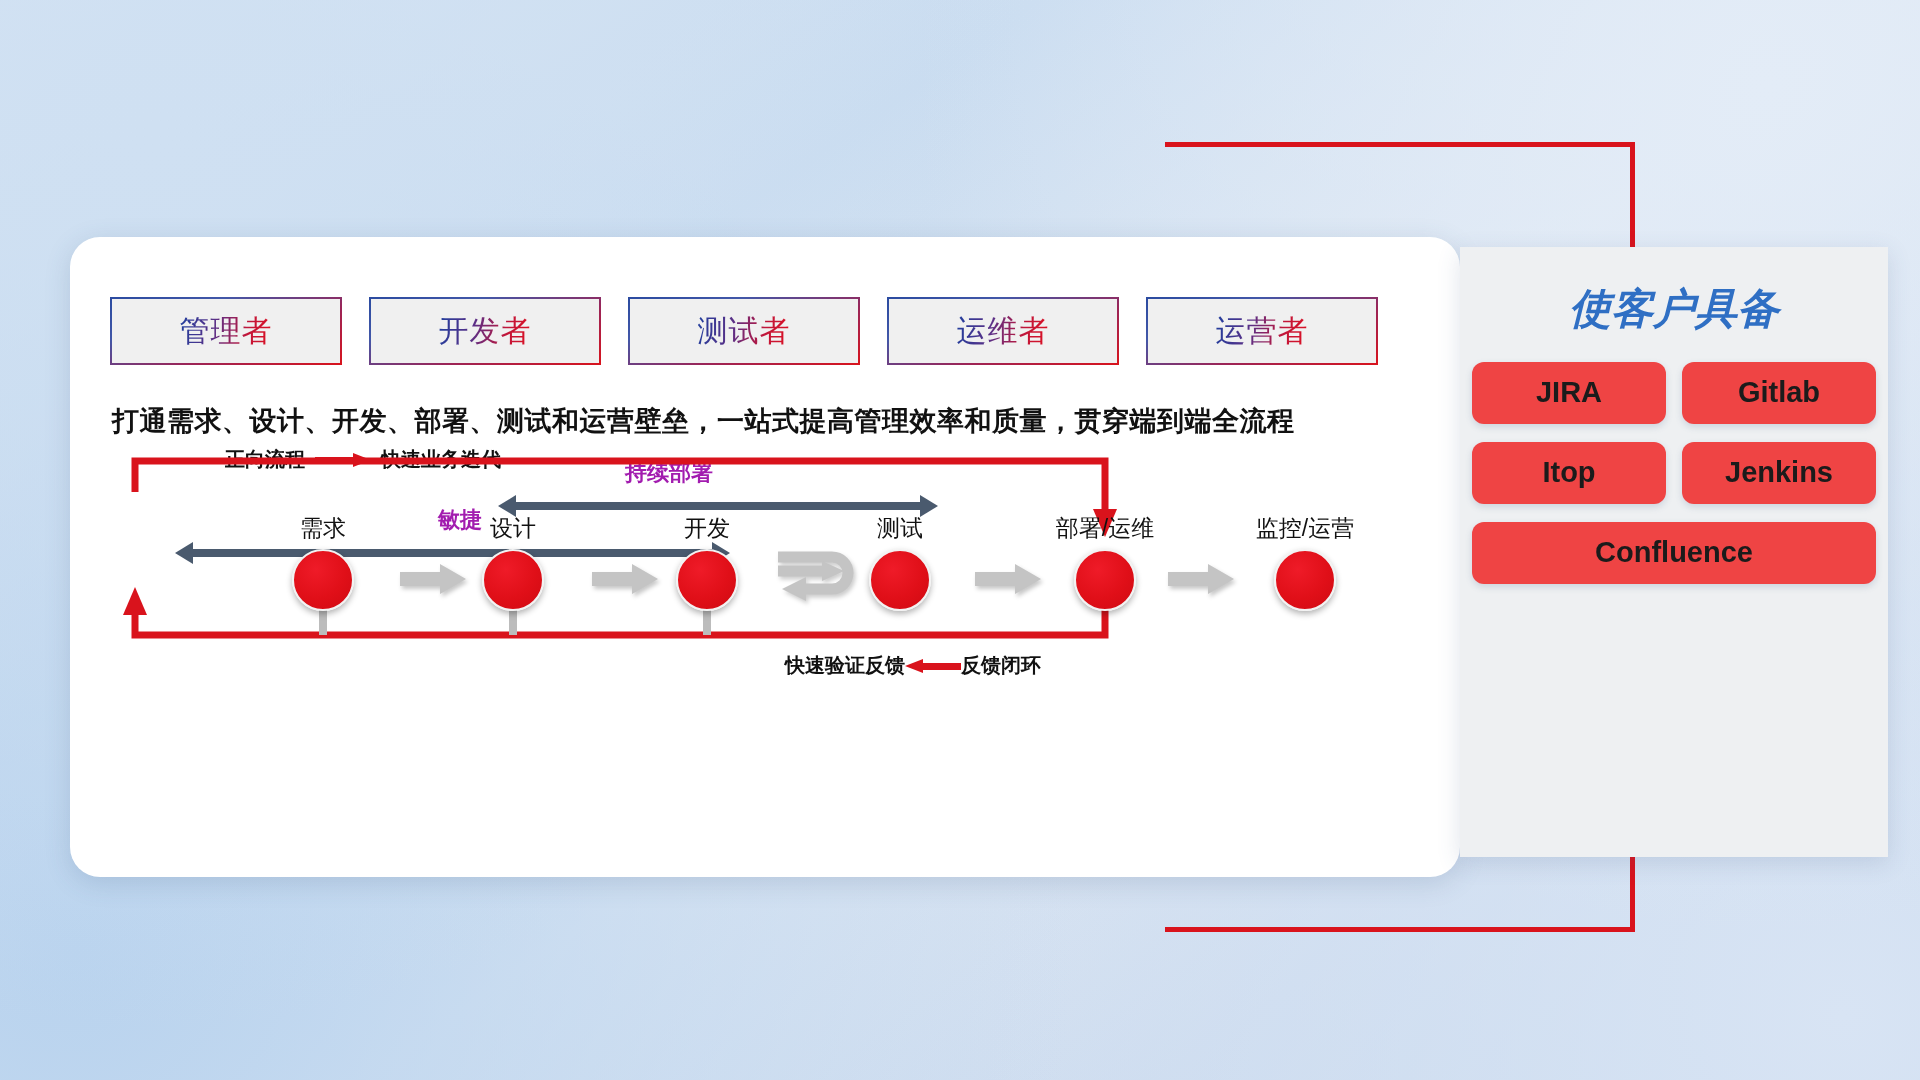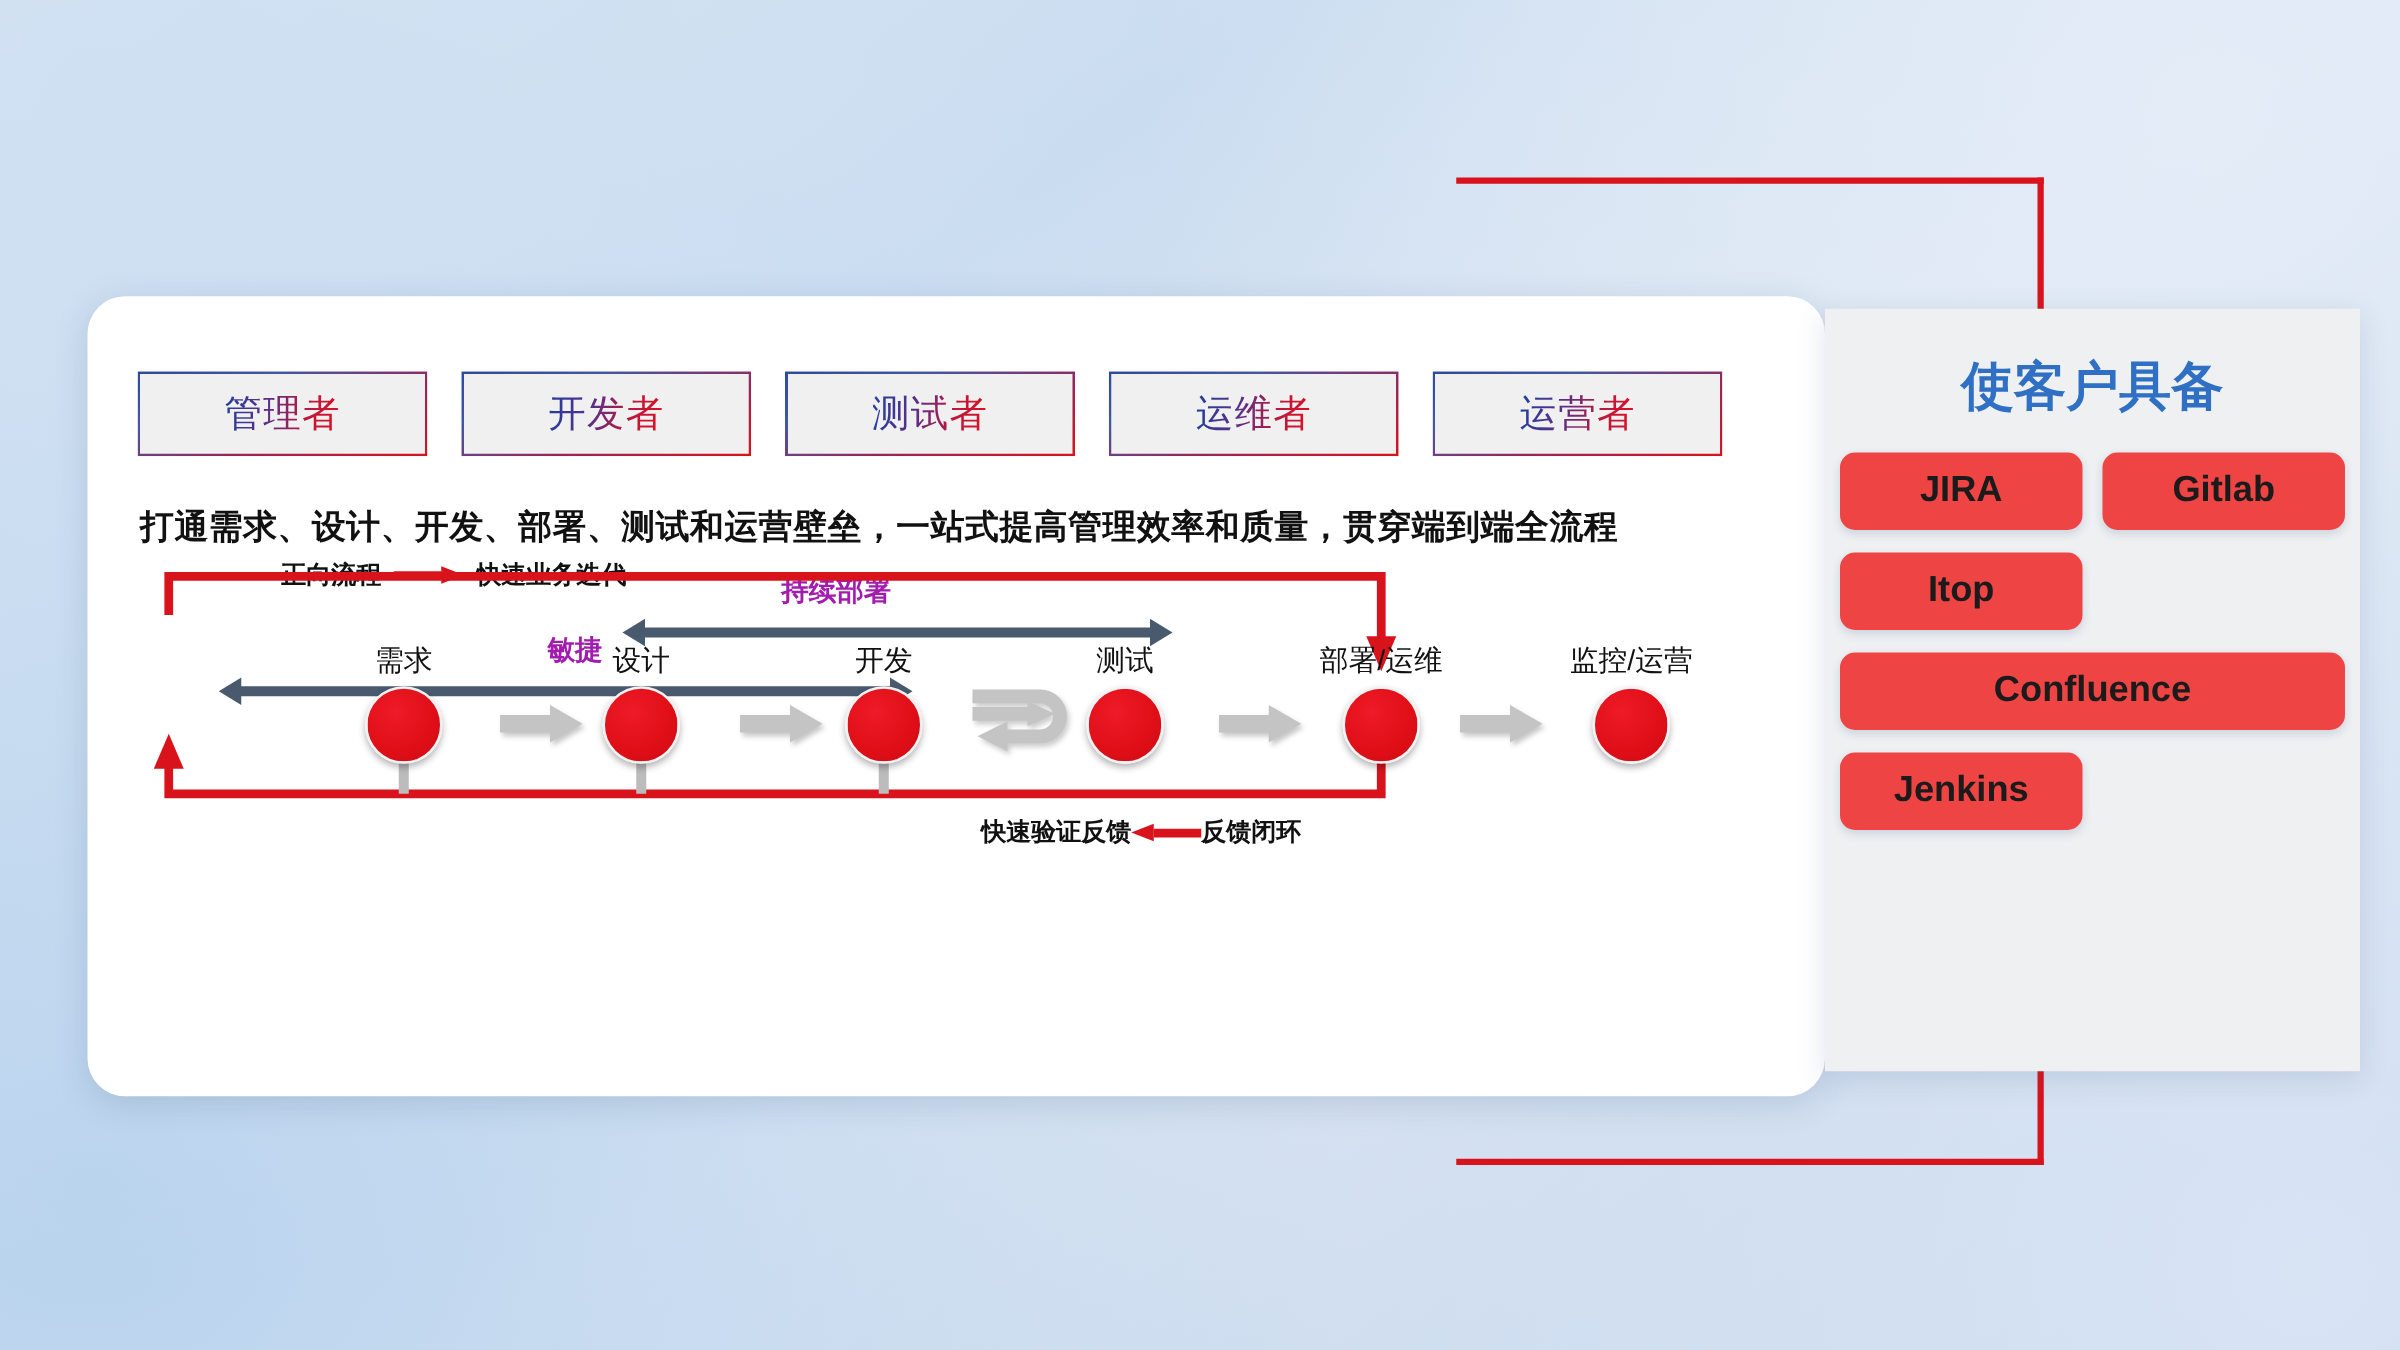--- a/index.html
+++ b/index.html
@@ -142,20 +142,21 @@
     position:absolute; left:1460px; top:247px;
     width:428px; height:610px;
     background:#eef0f2;
     box-shadow:0 6px 22px rgba(60,90,130,0.16);
     z-index:4;
   }
   .panel-title {
     margin-top:32px; text-align:center;
     font-size:42px; font-weight:bold; line-height:1.45;
     color:#2f6fc4;
+    font-style:italic;
   }
   .panel-title .l2 { display:block; }
   .tool-grid {
     margin:22px 12px 0 12px;
     display:grid; grid-template-columns:1fr 1fr; gap:18px 16px;
   }
   .tool-chip {
     background:#ef4444; border-radius:12px;
     height:62px;
     display:flex; align-items:center; justify-content:center;
@@ -304,20 +305,20 @@
   <div class="tool-grid">
     <div class="tool-chip">
       <span>JIRA</span>
     </div>
     <div class="tool-chip">
       <span>Gitlab</span>
     </div>
     <div class="tool-chip">
       <span>Itop</span>
     </div>
+    <div class="tool-chip">
+      <span>Jenkins</span>
+    </div>
     <div class="tool-chip wide">
       <span>Confluence</span>
     </div>
-    <div class="tool-chip">
-      <span>Jenkins</span>
-    </div>
   </div>
 </div>
 
 </body></html>

